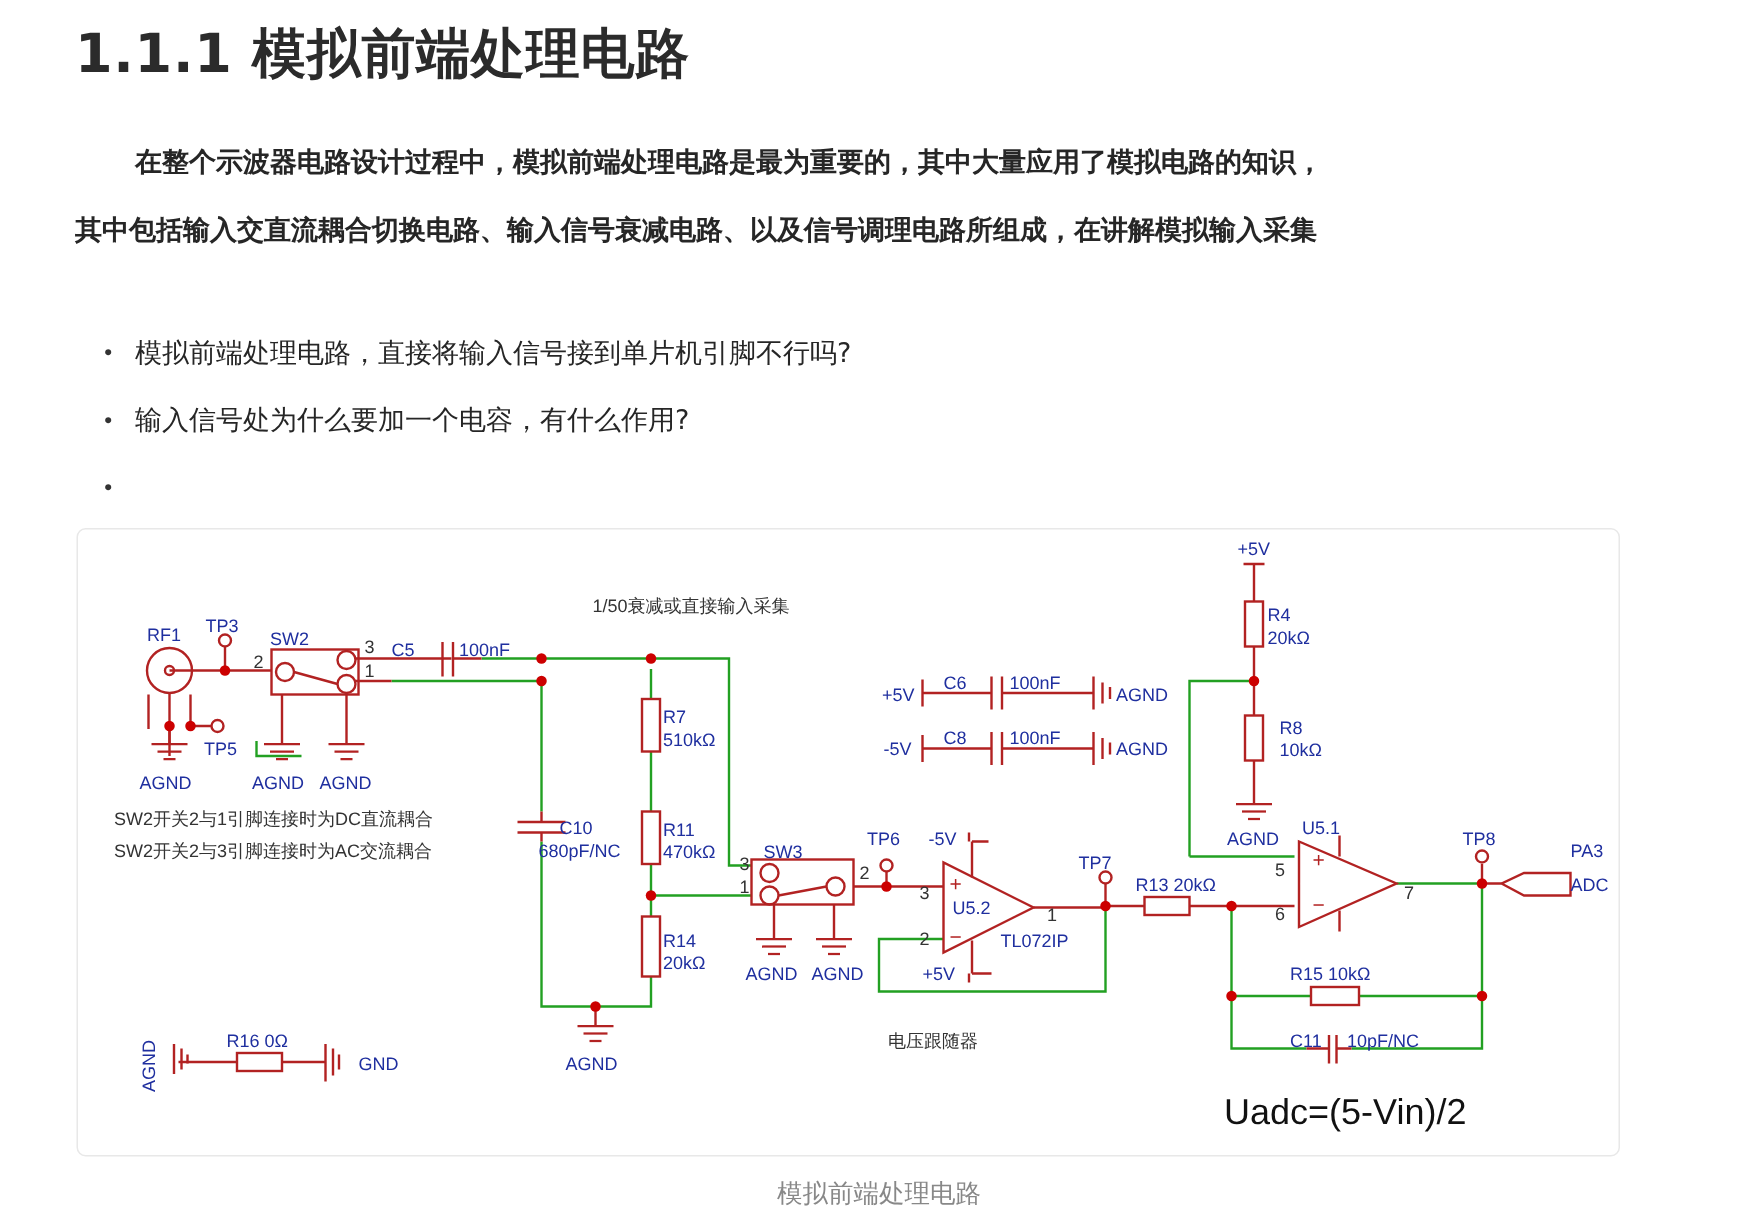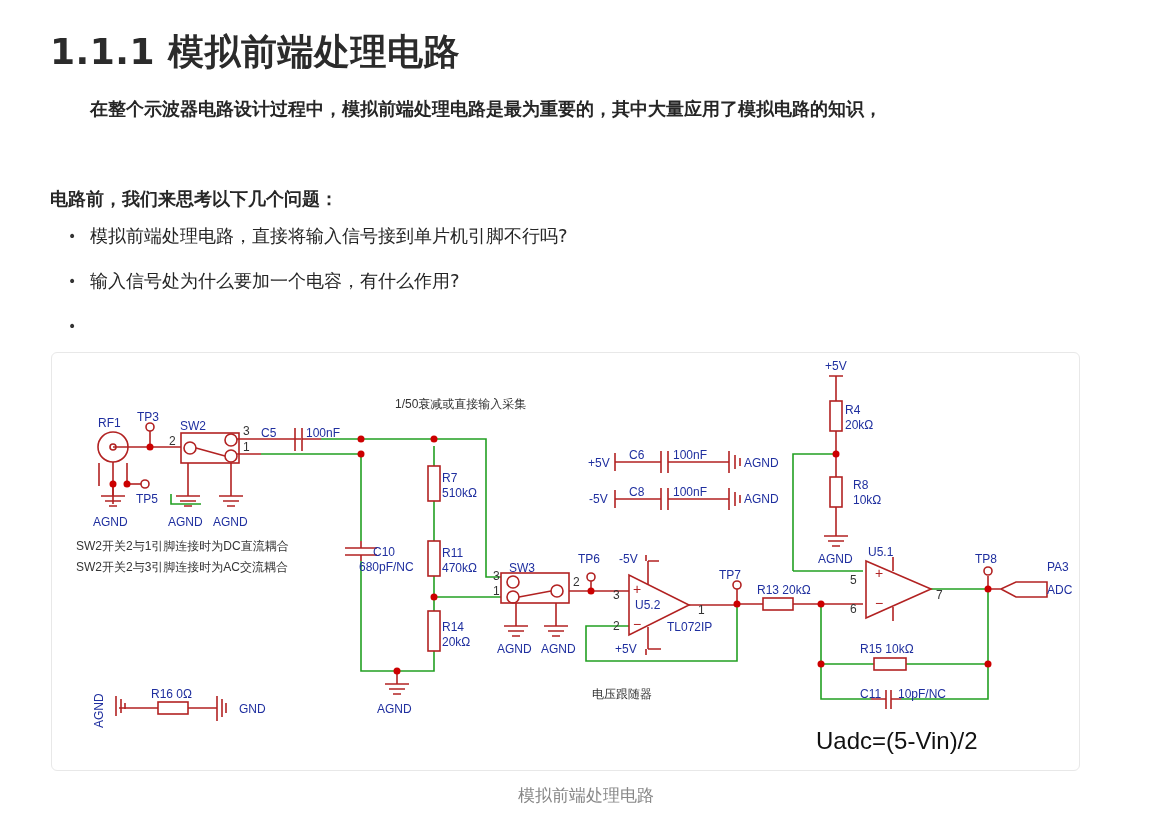--- a/index.html
+++ b/index.html
@@ -1,32 +1,32 @@
 <!DOCTYPE html>
 <html><head>
 <meta charset="utf-8">
 <style>
   html,body{margin:0;padding:0;background:#fff;}
   body{width:1172px;height:816px;overflow:hidden;font-family:"DejaVu Sans","Liberation Sans",sans-serif;color:#262626;position:relative;}
-  .title{position:absolute;left:50px;top:28px;font-size:36px;font-weight:bold;color:#2b2b2b;margin:0;letter-spacing:0.5px;}
+  .title{position:absolute;left:50px;top:12px;font-size:36px;font-weight:bold;color:#2b2b2b;margin:0;letter-spacing:0.5px;}
   .para{position:absolute;left:50px;top:86px;width:1030px;font-size:18px;line-height:45px;margin:0;font-weight:bold;}
   .para .indent{display:inline-block;width:40px;}
   .list{position:absolute;left:68px;top:213px;margin:0;padding:0;list-style:none;font-size:18px;}
   .list li{height:45px;line-height:45px;display:flex;align-items:center;}
   .list .bullet{width:8px;height:8px;display:inline-block;margin-right:14px;color:#333;font-size:14px;line-height:8px;}
   .figure{position:absolute;left:51px;top:352px;width:1027px;height:417px;border:1px solid #e8e8e8;border-radius:6px;background:#fff;}
   .caption{position:absolute;left:0;width:1172px;top:784px;text-align:center;font-size:17px;color:#888;}
   svg text{font-family:"Liberation Sans","DejaVu Sans",sans-serif;}
 </style>
 </head>
 <body>
 
 <h1 class="title">1.1.1 模拟前端处理电路</h1>
 
-<p class="para"><span class="indent"></span><span>在整个示波器电路设计过程中，模拟前端处理电路是最为重要的，其中大量应用了模拟电路的知识，</span><br><br><span>电路前，我们来思考以下几个问题：</span></p>
+<p class="para"><span class="indent"></span><span>在整个示波器电路设计过程中，模拟前端处理电路是最为重要的，其中大量应用了模拟电路的知识，</span><br><span>其中包括输入交直流耦合切换电路、输入信号衰减电路、以及信号调理电路所组成，在讲解模拟输入采集</span><br></p>
 
 <ul class="list">
   <li>
       <span class="bullet">•</span>
       <span>模拟前端处理电路，直接将输入信号接到单片机引脚不行吗?</span>
     </li>
   <li>
       <span class="bullet">•</span>
       <span>输入信号处为什么要加一个电容，有什么作用?</span>
     </li>

